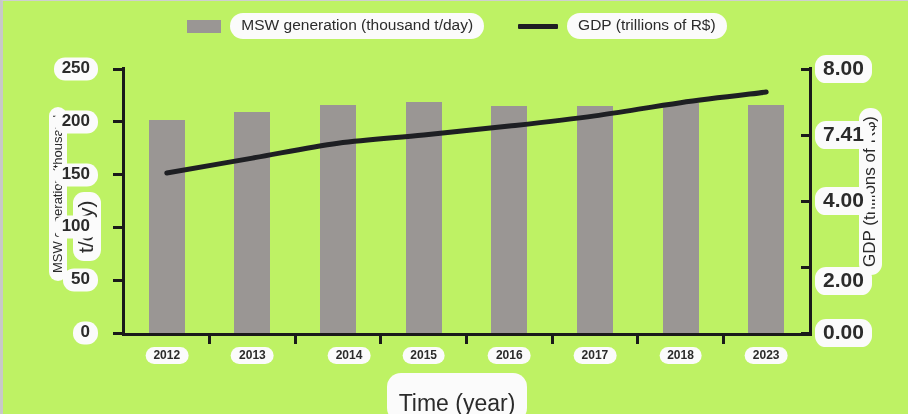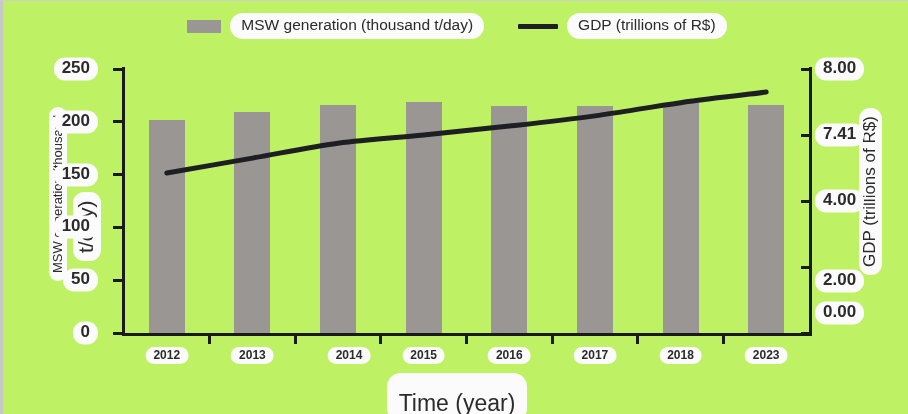--- a/index.html
+++ b/index.html
@@ -132,21 +132,21 @@
     position: absolute;
     text-align: right;
     font-size: 17px;
     font-weight: bold;
     transform: translateY(-50%);
     right: 810px;
   }
   .ylabel-right {
     position: absolute;
     text-align: left;
-    font-size: 17px;
+    font-size: 21px;
     font-weight: bold;
     transform: translateY(-50%);
     left: 812px;
   }
   .xlabel {
     position: absolute;
     top: 346px;
     transform: translateX(-50%);
     font-size: 12px;
     font-weight: bold;
@@ -291,21 +291,21 @@
   <div id="axis-title-bottom">
     <span class="pill">Time (year)</span>
   </div>
 
 <div class="ylabel-left" style="top: 332px;"><span class="pill">0</span></div>
     <div class="ylabel-left" style="top: 279.2px;"><span class="pill">50</span></div>
     <div class="ylabel-left" style="top: 226.4px;"><span class="pill">100</span></div>
     <div class="ylabel-left" style="top: 173.6px;"><span class="pill">150</span></div>
     <div class="ylabel-left" style="top: 120.8px;"><span class="pill">200</span></div>
     <div class="ylabel-left" style="top: 68px;"><span class="pill">250</span></div>
-    <div class="ylabel-right" style="top: 312px;"><span class="pill">0.00</span></div>
+    <div class="ylabel-right" style="top: 332px;"><span class="pill">0.00</span></div>
     <div class="ylabel-right" style="top: 280px;"><span class="pill">2.00</span></div>
     <div class="ylabel-right" style="top: 200px;"><span class="pill">4.00</span></div>
     <div class="ylabel-right" style="top: 134px;"><span class="pill">7.41</span></div>
     <div class="ylabel-right" style="top: 68px;"><span class="pill">8.00</span></div>
     <div class="xlabel" style="left: 163.812px;"><span class="pill">2012</span></div>
     <div class="xlabel" style="left: 249.438px;"><span class="pill">2013</span></div>
     <div class="xlabel" style="left: 346px;"><span class="pill">2014</span></div>
     <div class="xlabel" style="left: 420.688px;"><span class="pill">2015</span></div>
     <div class="xlabel" style="left: 506.312px;"><span class="pill">2016</span></div>
     <div class="xlabel" style="left: 591.938px;"><span class="pill">2017</span></div>

